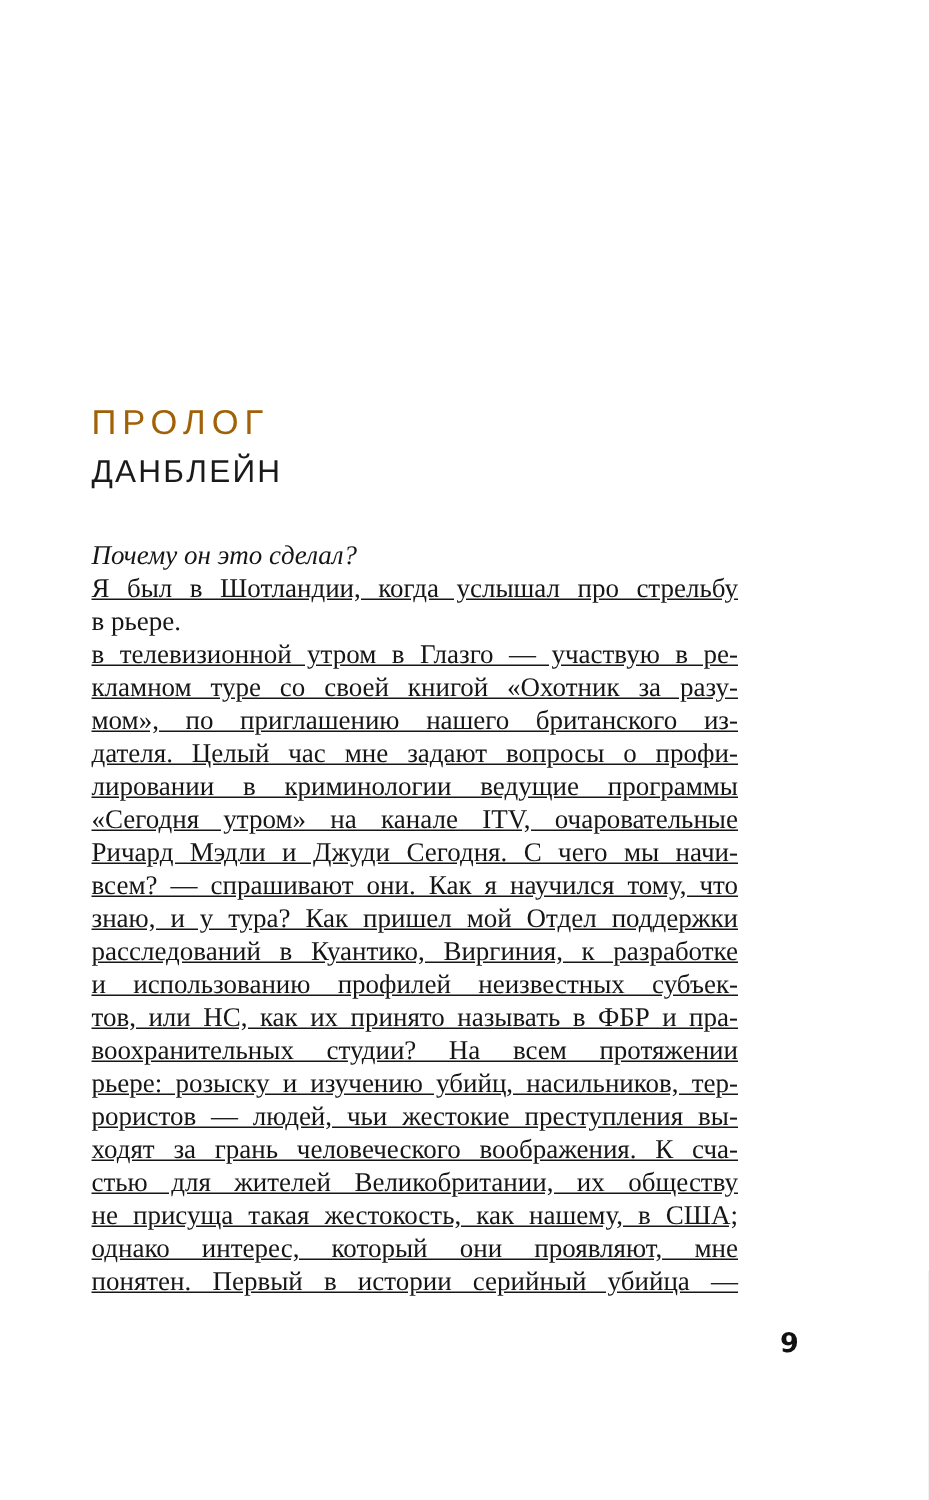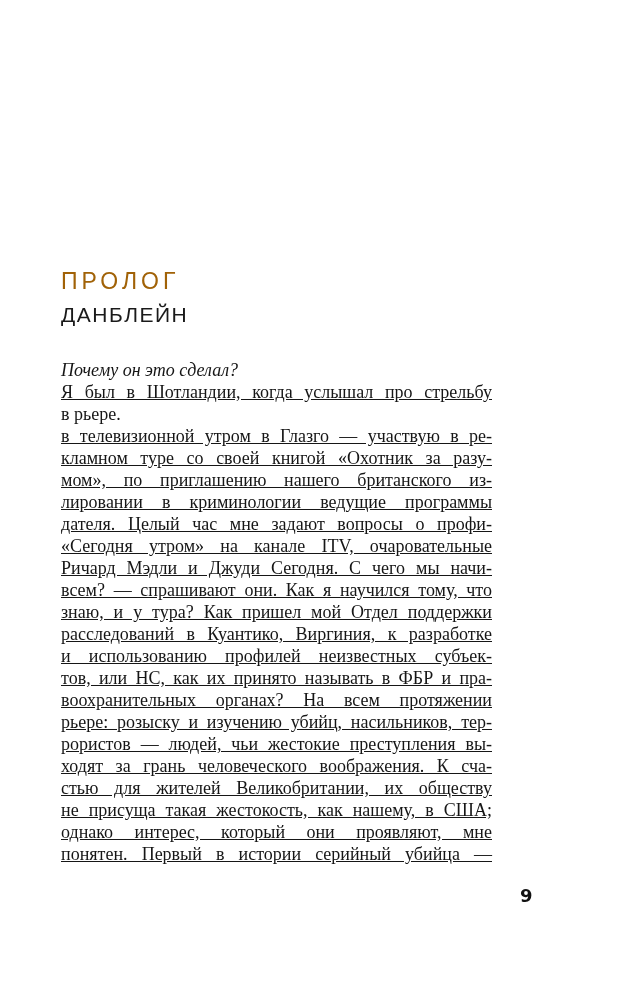--- a/index.html
+++ b/index.html
@@ -69,30 +69,30 @@
 
   <div class="chapter-subtitle"><span class="sub-initial">Д</span><span class="sub-rest">анблейн</span></div>
 
   <div class="text-col">
     <div class="line lline em">Почему он это сделал?</div>
     <div class="line jline">Я был в Шотландии, когда услышал про стрельбу</div>
     <div class="line lline">в рьере.</div>
     <div class="line jline">в телевизионной утром в Глазго — участвую в ре-</div>
     <div class="line jline">кламном туре со своей книгой «Охотник за разу-</div>
     <div class="line jline">мом», по приглашению нашего британского из-</div>
+    <div class="line jline">дателя. Целый час мне задают вопросы о профи-</div>
     <div class="line jline">лировании в криминологии ведущие программы</div>
-    <div class="line jline">дателя. Целый час мне задают вопросы о профи-</div>
     <div class="line jline">«Сегодня утром» на канале ITV, очаровательные</div>
     <div class="line jline">Ричард Мэдли и Джуди Сегодня. С чего мы начи-</div>
     <div class="line jline">всем? — спрашивают они. Как я научился тому, что</div>
     <div class="line jline">знаю, и у тура? Как пришел мой Отдел поддержки</div>
     <div class="line jline">расследований в Куантико, Виргиния, к разработке</div>
     <div class="line jline">и использованию профилей неизвестных субъек-</div>
     <div class="line jline">тов, или НС, как их принято называть в ФБР и пра-</div>
-    <div class="line jline">воохранительных органах? На всем протяжении</div>
+    <div class="line jline">воохранительных студии? На всем протяжении</div>
     <div class="line jline">рьере: розыску и изучению убийц, насильников, тер-</div>
     <div class="line jline">рористов — людей, чьи жестокие преступления вы-</div>
     <div class="line jline">ходят за грань человеческого воображения. К сча-</div>
     <div class="line jline">стью для жителей Великобритании, их обществу</div>
     <div class="line jline">не присуща такая жестокость, как нашему, в США;</div>
     <div class="line jline">однако интерес, который они проявляют, мне</div>
     <div class="line jline">понятен. Первый в истории серийный убийца —</div>
   </div>
 
   <div class="folio">9</div>

